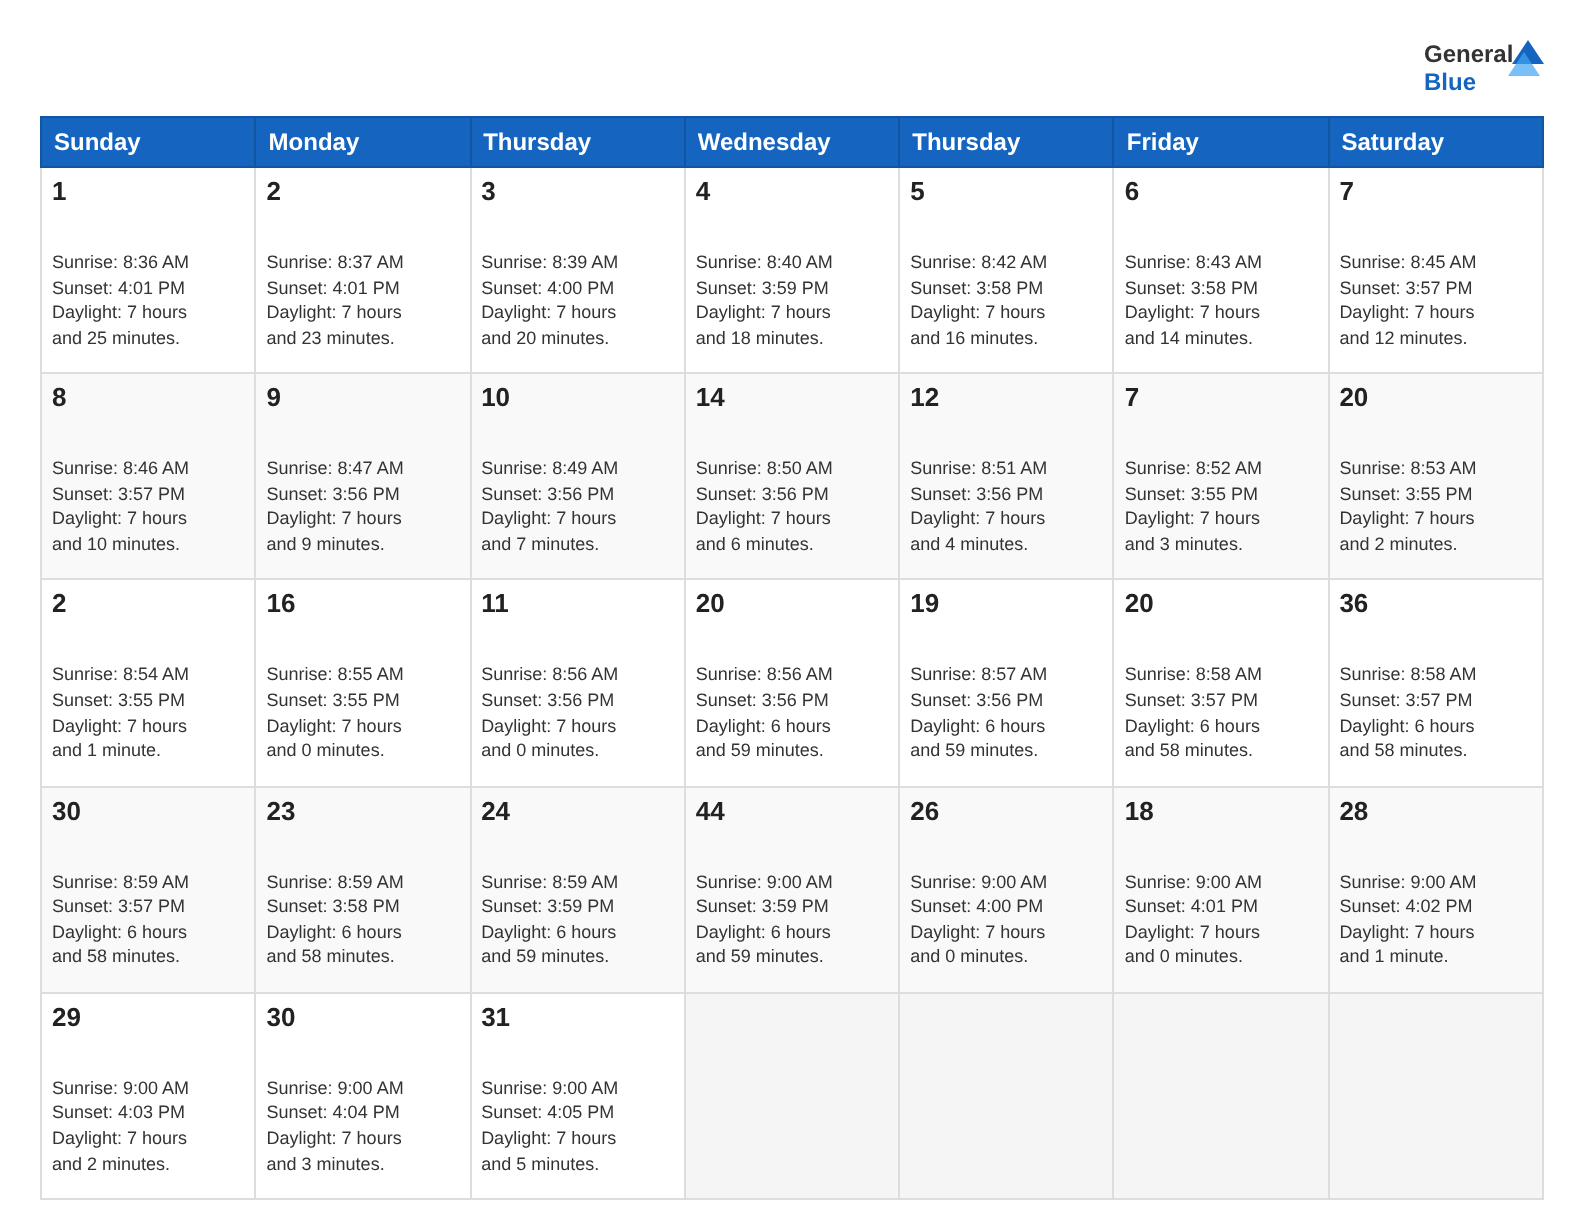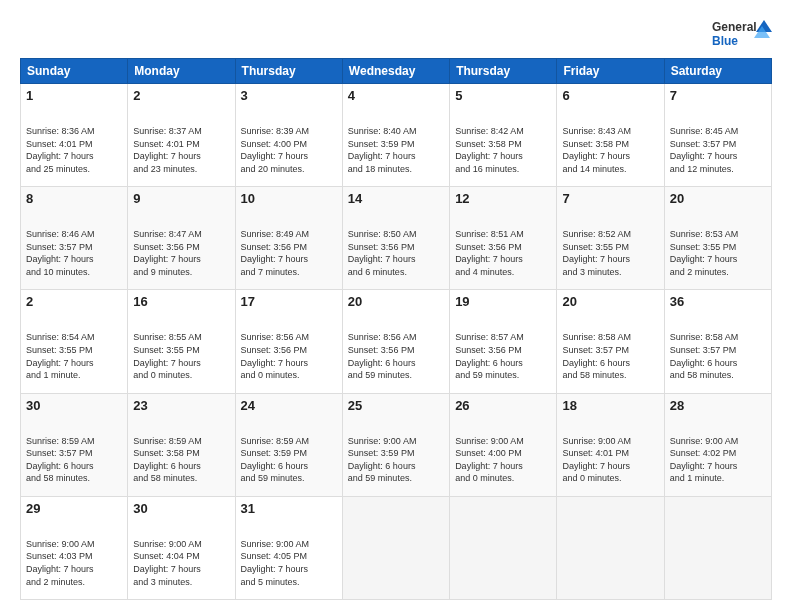--- a/index.html
+++ b/index.html
@@ -180,21 +180,21 @@
         <tr>
           <td>
             <span class="day-num">2</span>
             <div class="day-info">Sunrise: 8:54 AM<br>Sunset: 3:55 PM<br>Daylight: 7 hours<br>and 1 minute.</div>
           </td>
           <td>
             <span class="day-num">16</span>
             <div class="day-info">Sunrise: 8:55 AM<br>Sunset: 3:55 PM<br>Daylight: 7 hours<br>and 0 minutes.</div>
           </td>
           <td>
-            <span class="day-num">17</span>
+            <span class="day-num">11</span>
             <div class="day-info">Sunrise: 8:56 AM<br>Sunset: 3:56 PM<br>Daylight: 7 hours<br>and 0 minutes.</div>
           </td>
           <td>
             <span class="day-num">20</span>
             <div class="day-info">Sunrise: 8:56 AM<br>Sunset: 3:56 PM<br>Daylight: 6 hours<br>and 59 minutes.</div>
           </td>
           <td>
             <span class="day-num">19</span>
             <div class="day-info">Sunrise: 8:57 AM<br>Sunset: 3:56 PM<br>Daylight: 6 hours<br>and 59 minutes.</div>
           </td>
@@ -214,21 +214,21 @@
           </td>
           <td>
             <span class="day-num">23</span>
             <div class="day-info">Sunrise: 8:59 AM<br>Sunset: 3:58 PM<br>Daylight: 6 hours<br>and 58 minutes.</div>
           </td>
           <td>
             <span class="day-num">24</span>
             <div class="day-info">Sunrise: 8:59 AM<br>Sunset: 3:59 PM<br>Daylight: 6 hours<br>and 59 minutes.</div>
           </td>
           <td>
-            <span class="day-num">25</span>
+            <span class="day-num">44</span>
             <div class="day-info">Sunrise: 9:00 AM<br>Sunset: 3:59 PM<br>Daylight: 6 hours<br>and 59 minutes.</div>
           </td>
           <td>
             <span class="day-num">26</span>
             <div class="day-info">Sunrise: 9:00 AM<br>Sunset: 4:00 PM<br>Daylight: 7 hours<br>and 0 minutes.</div>
           </td>
           <td>
             <span class="day-num">18</span>
             <div class="day-info">Sunrise: 9:00 AM<br>Sunset: 4:01 PM<br>Daylight: 7 hours<br>and 0 minutes.</div>
           </td>

